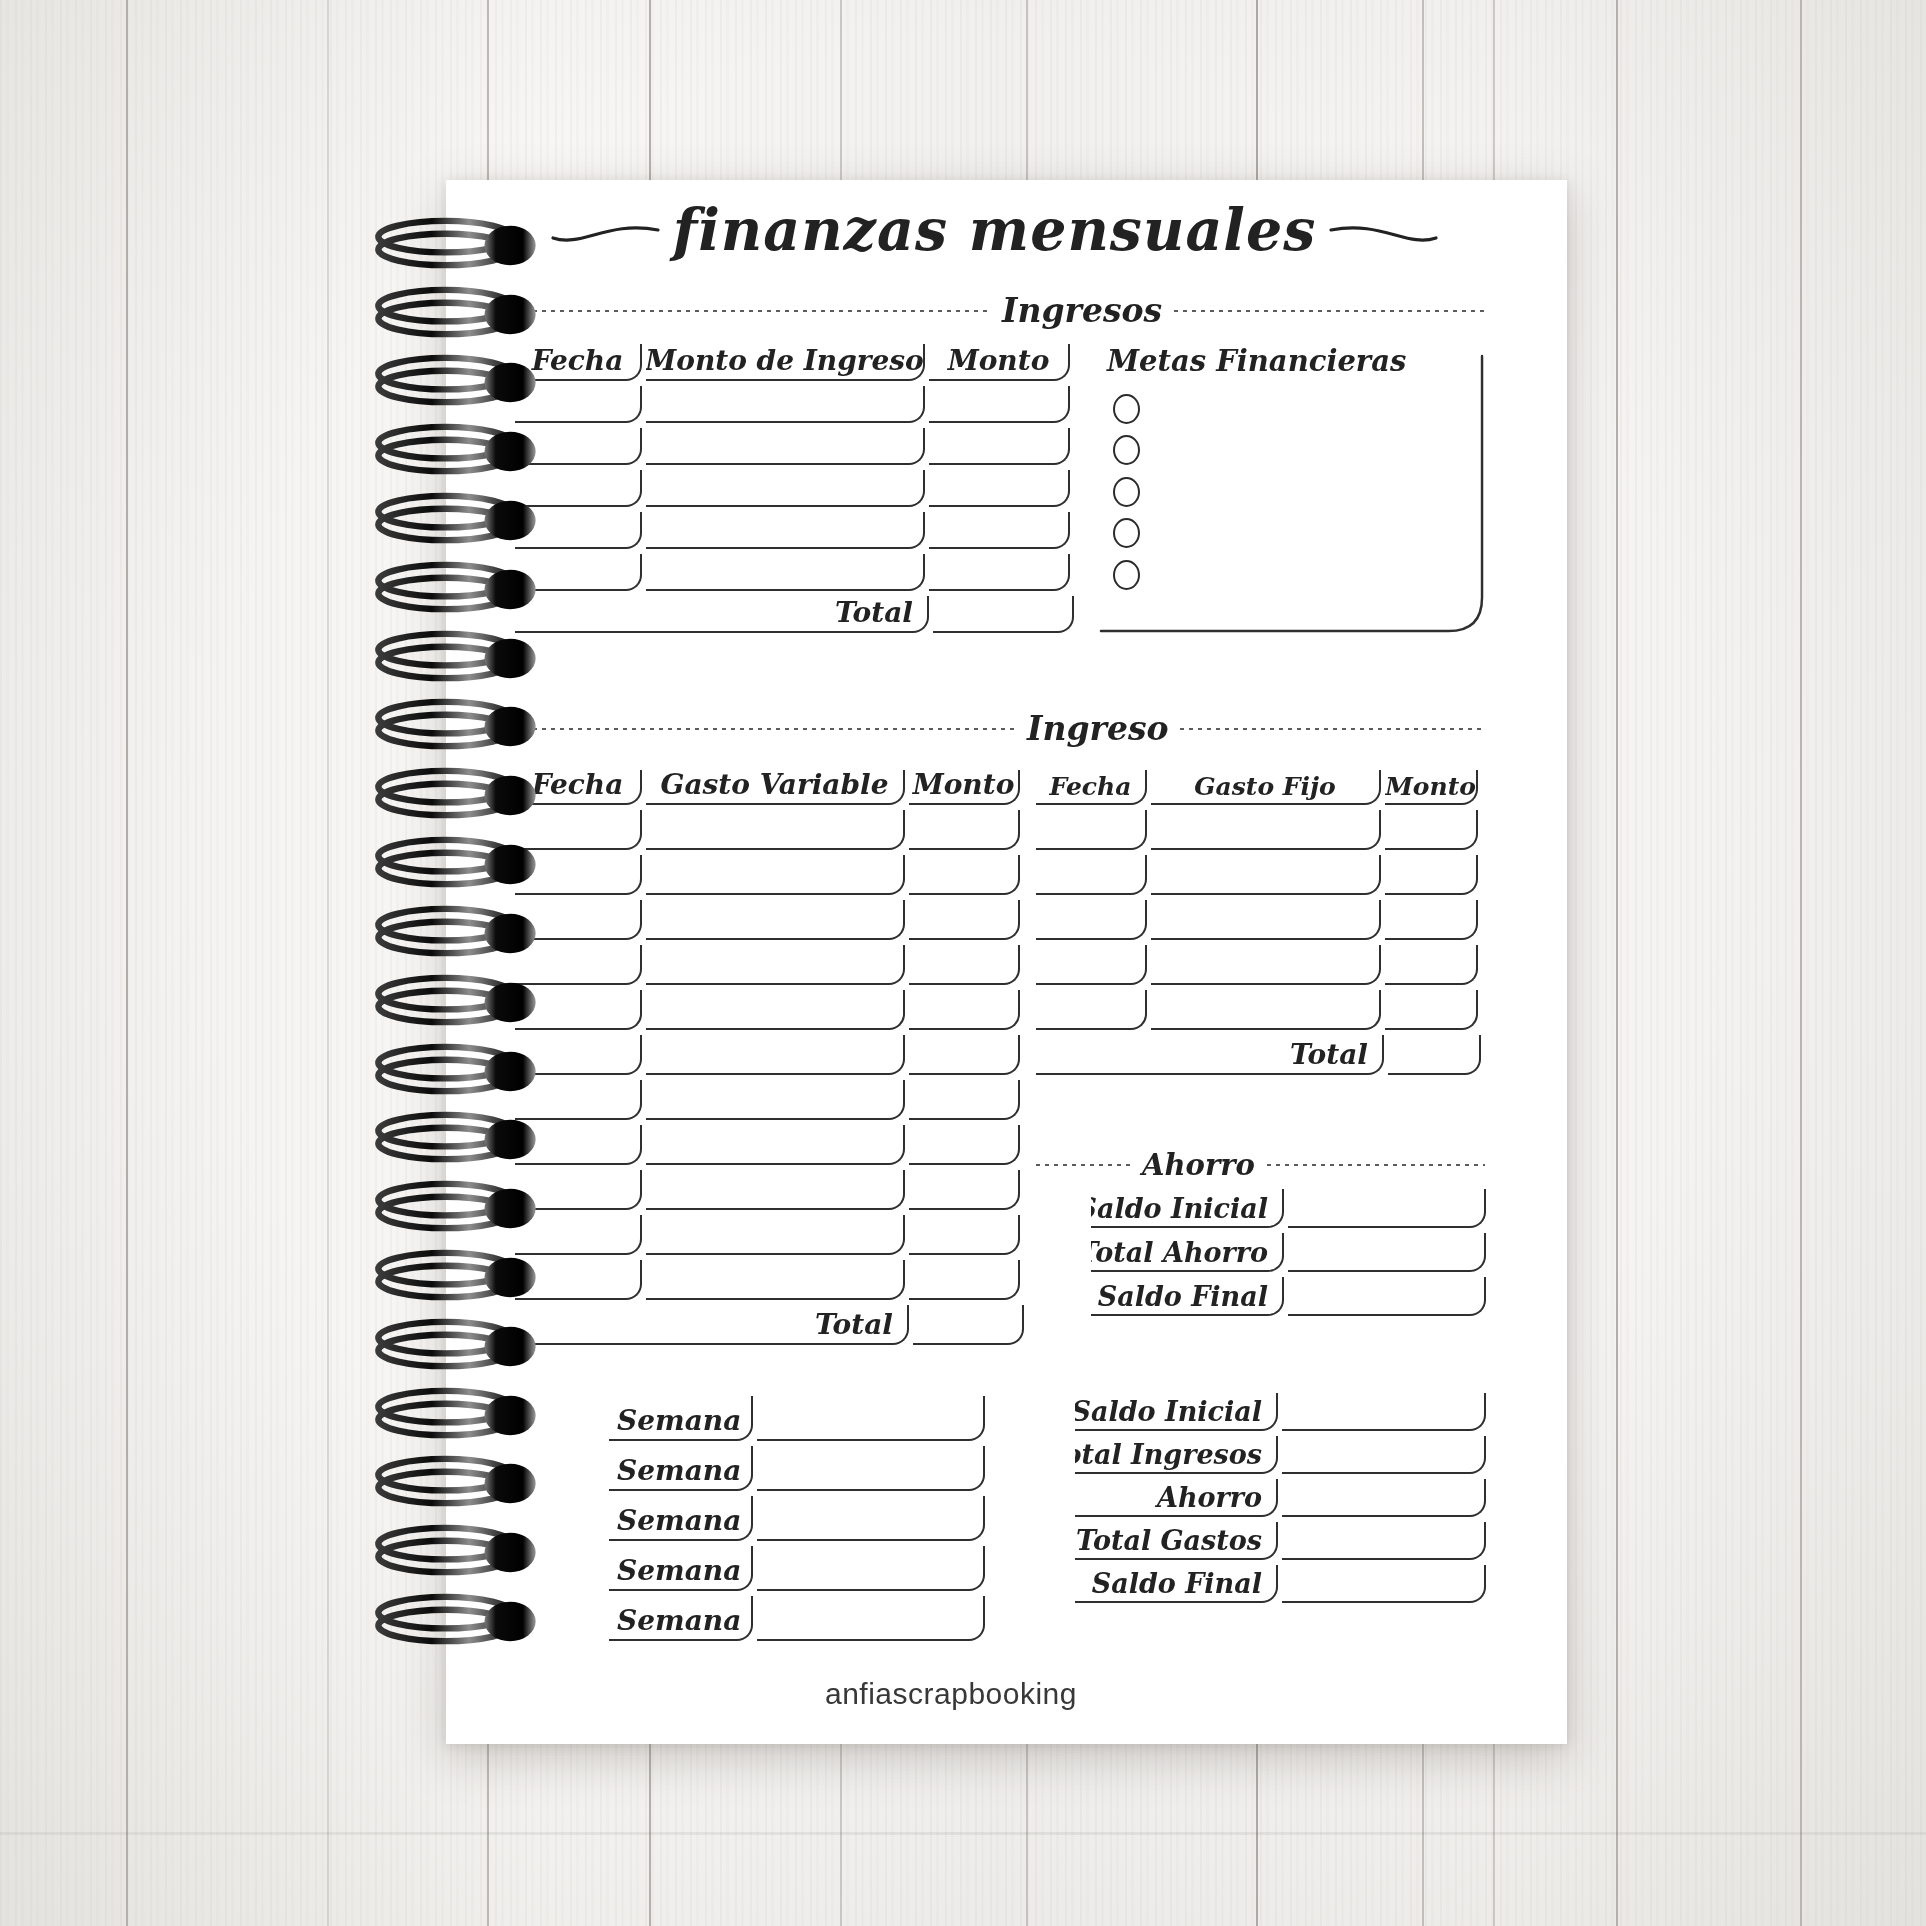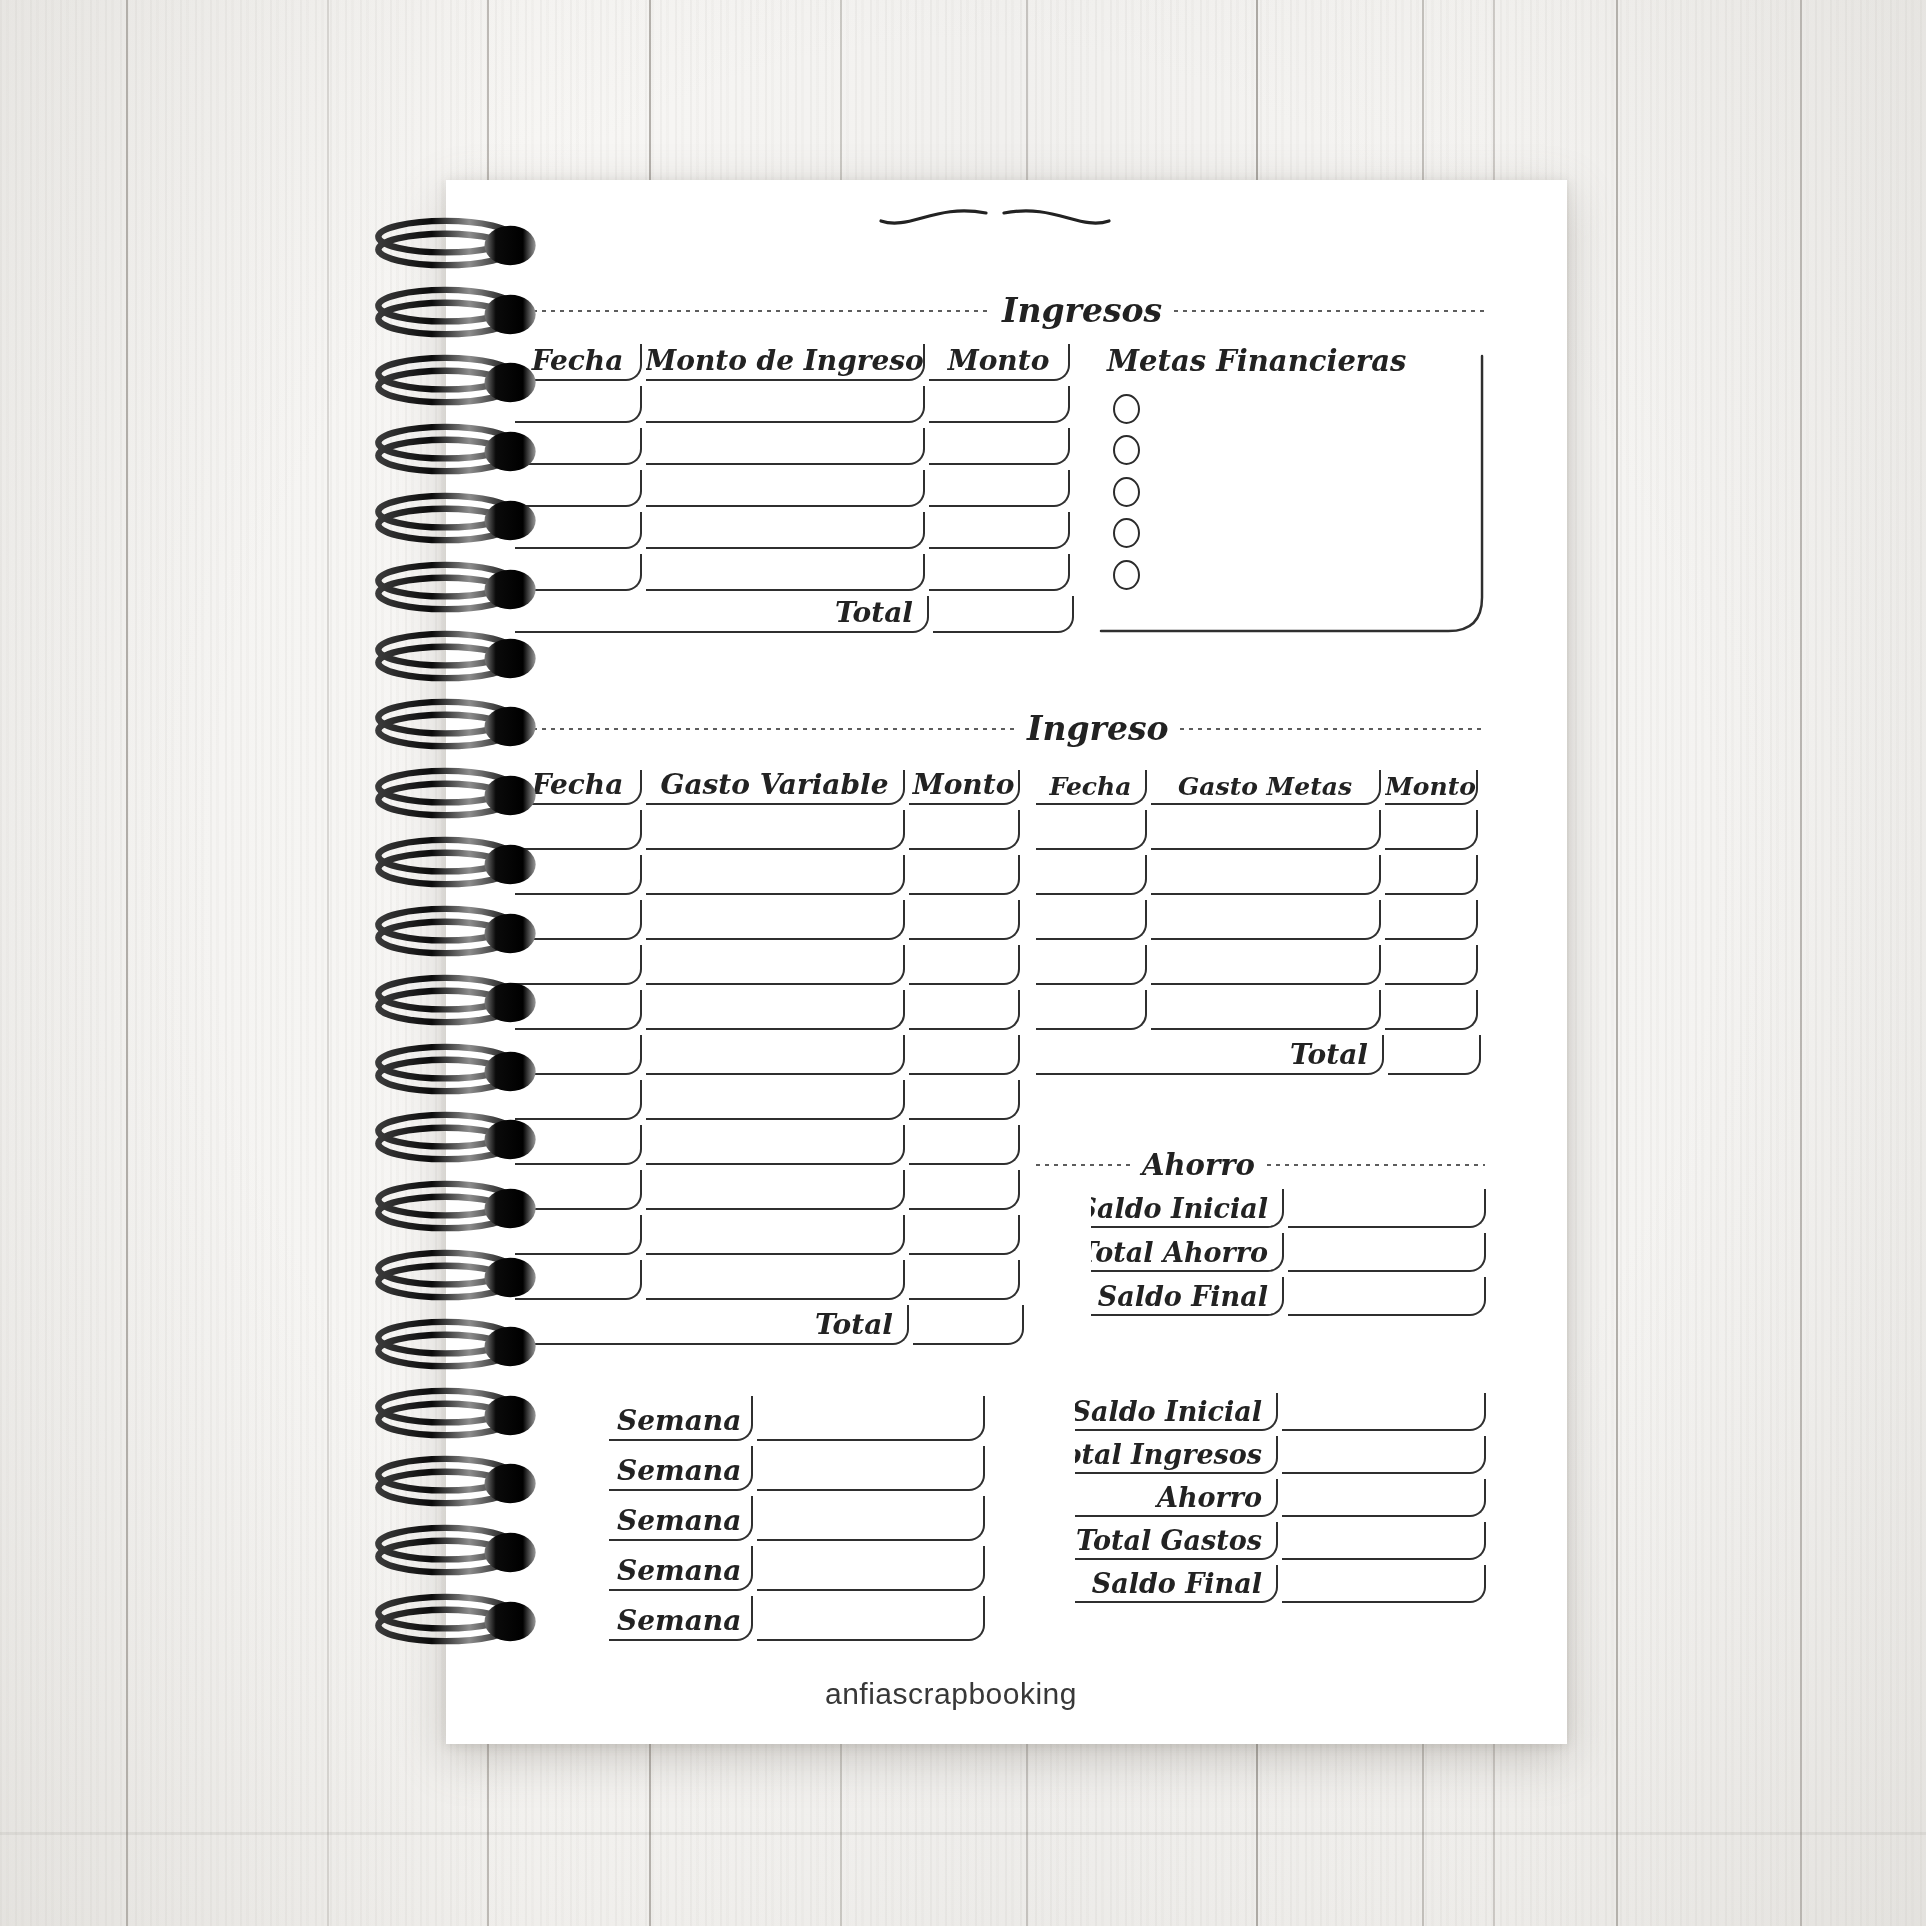--- a/index.html
+++ b/index.html
@@ -101,20 +101,21 @@
       <div class="seam" style="left: 1800px; opacity: 0.42;"></div>
     </div>
   <div class="hseam"></div>
 
   <div class="page">
 
     <div class="title-row">
       <svg class="swash" width="111" height="34" viewBox="0 0 112 34">
         <path d="M 3 25 C 32 35 58 7 109 17" fill="none" stroke="#222" stroke-width="3.2" stroke-linecap="round"></path>
       </svg>
+      <h1 class="script">finanzas mensuales</h1>
       <svg class="swash" width="111" height="34" viewBox="0 0 112 34">
         <path d="M 3 17 C 54 7 80 35 109 25" fill="none" stroke="#222" stroke-width="3.2" stroke-linecap="round"></path>
       </svg>
     </div>
 
     <div class="sec-hdr" id="hdr-ingresos">
       <span class="dots" style="flex:0 0 475px"></span>
       <span class="stitle script">Ingresos</span>
       <span class="dots" style="flex:1"></span>
     </div>
@@ -238,21 +239,21 @@
           <div class="cell" style="width: 111px; height: 40px;"></div>
         </div>
         <div class="trow">
           <div class="cell tlabel" style="width: 394px; height: 40px;">Total</div>
           <div class="cell" style="width: 111px; height: 40px;"></div>
         </div>
       </div>
     <div class="tbl" id="tbl-gastos-fijo">
         <div class="trow">
           <div class="cell hdr small" style="width: 111px; height: 35px;">Fecha</div>
-          <div class="cell hdr small" style="width: 230px; height: 35px;">Gasto Metas</div>
+          <div class="cell hdr small" style="width: 230px; height: 35px;">Gasto Fijo</div>
           <div class="cell hdr small" style="width: 93px; height: 35px;">Monto</div>
         </div>
         <div class="trow">
           <div class="cell" style="width: 111px; height: 40px;"></div>
           <div class="cell" style="width: 230px; height: 40px;"></div>
           <div class="cell" style="width: 93px; height: 40px;"></div>
         </div>
         <div class="trow">
           <div class="cell" style="width: 111px; height: 40px;"></div>
           <div class="cell" style="width: 230px; height: 40px;"></div>

